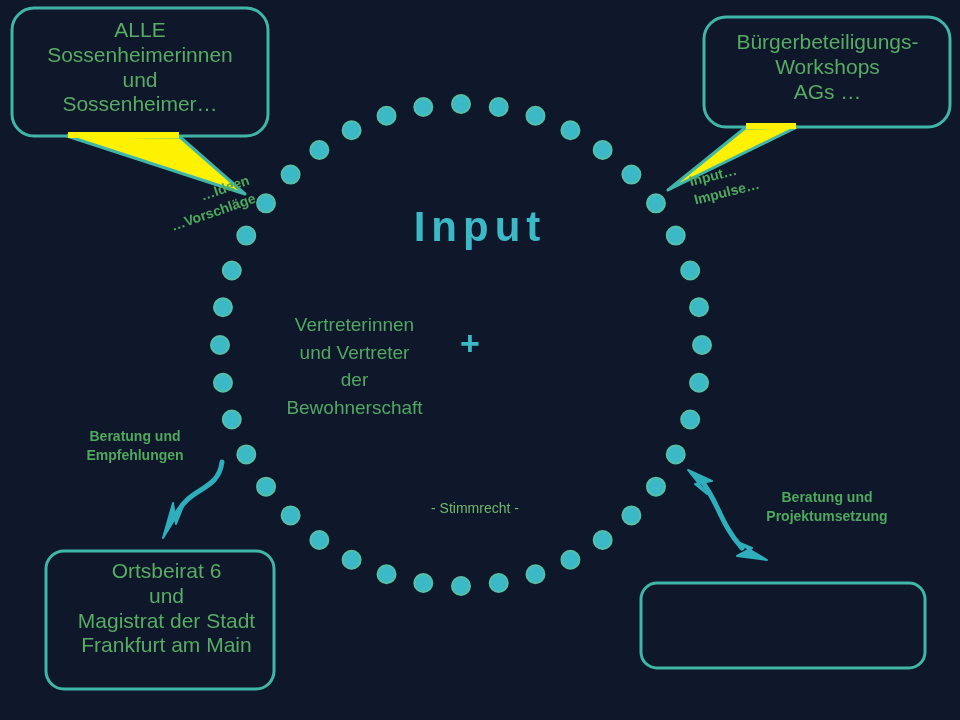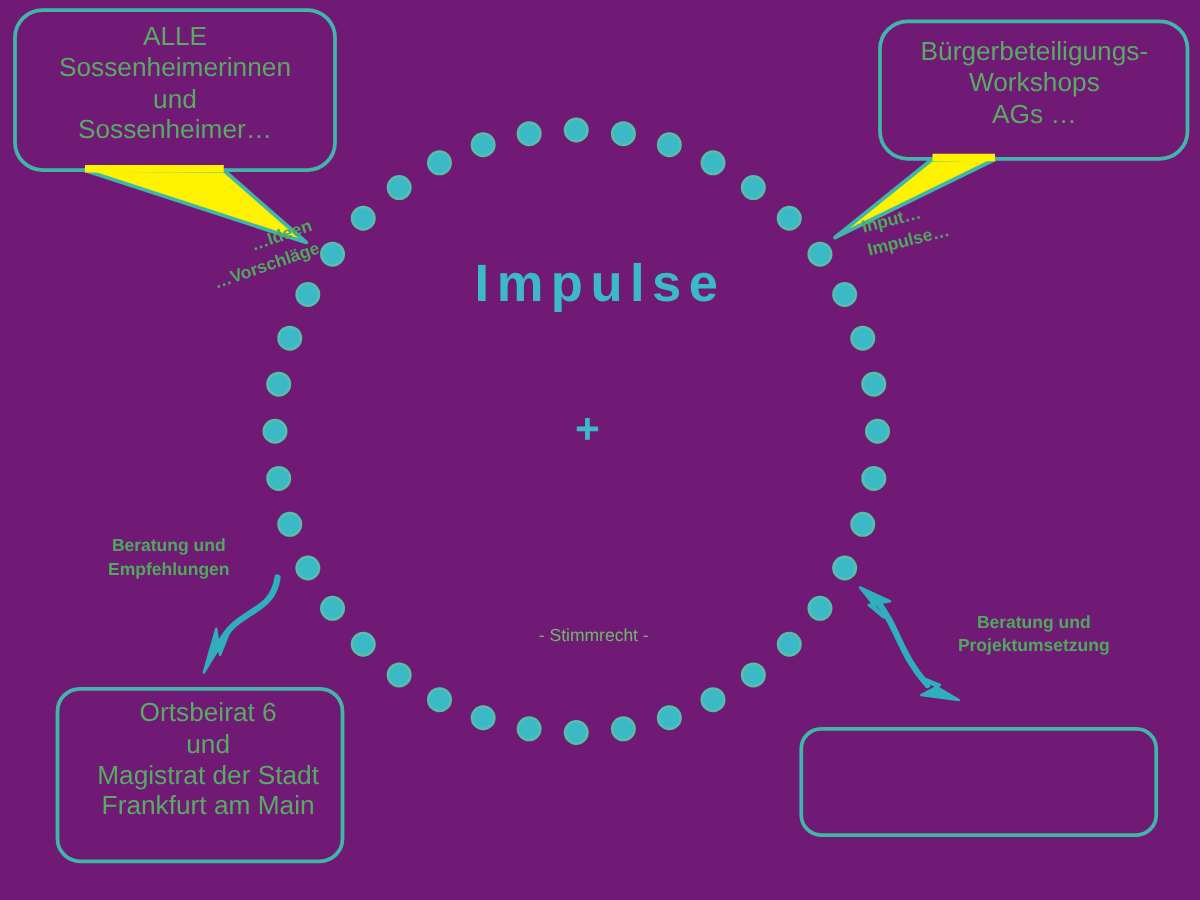--- a/index.html
+++ b/index.html
@@ -4,21 +4,21 @@
 <style>
   html, body {
     margin: 0;
     padding: 0;
     background: #FFF200;
   }
   #stage {
     position: relative;
     width: 960px;
     height: 720px;
-    background: #701a75;
+    background: #0f172a;
     overflow: hidden;
     font-family: "Liberation Sans", sans-serif;
   }
   #svg-layer {
     position: absolute;
     left: 0; top: 0;
     width: 960px;
     height: 720px;
   }
 
@@ -221,22 +221,26 @@
   <div class="txt bubble-text" id="bubble-tr-text">Bürgerbeteiligungs-
 Workshops
 AGs …</div>
 
   <div class="rot-label" id="ann-ideen">…Ideen
 …Vorschläge</div>
 
   <div class="rot-label" id="ann-input">Input…
 Impulse…</div>
 
-  <div id="beirat">Impulse</div>
-
+  <div id="beirat">Input</div>
+
+  <div class="txt" id="col-left">Vertreterinnen
+und Vertreter
+der
+Bewohnerschaft</div>
 
   <div id="plus">+</div>
 
 
   <div class="txt" id="stimmrecht">- Stimmrecht -</div>
 
   <div class="arrow-label" id="lbl-beratung-empf">Beratung und
 Empfehlungen</div>
 
   <div class="arrow-label" id="lbl-beratung-proj">Beratung und

